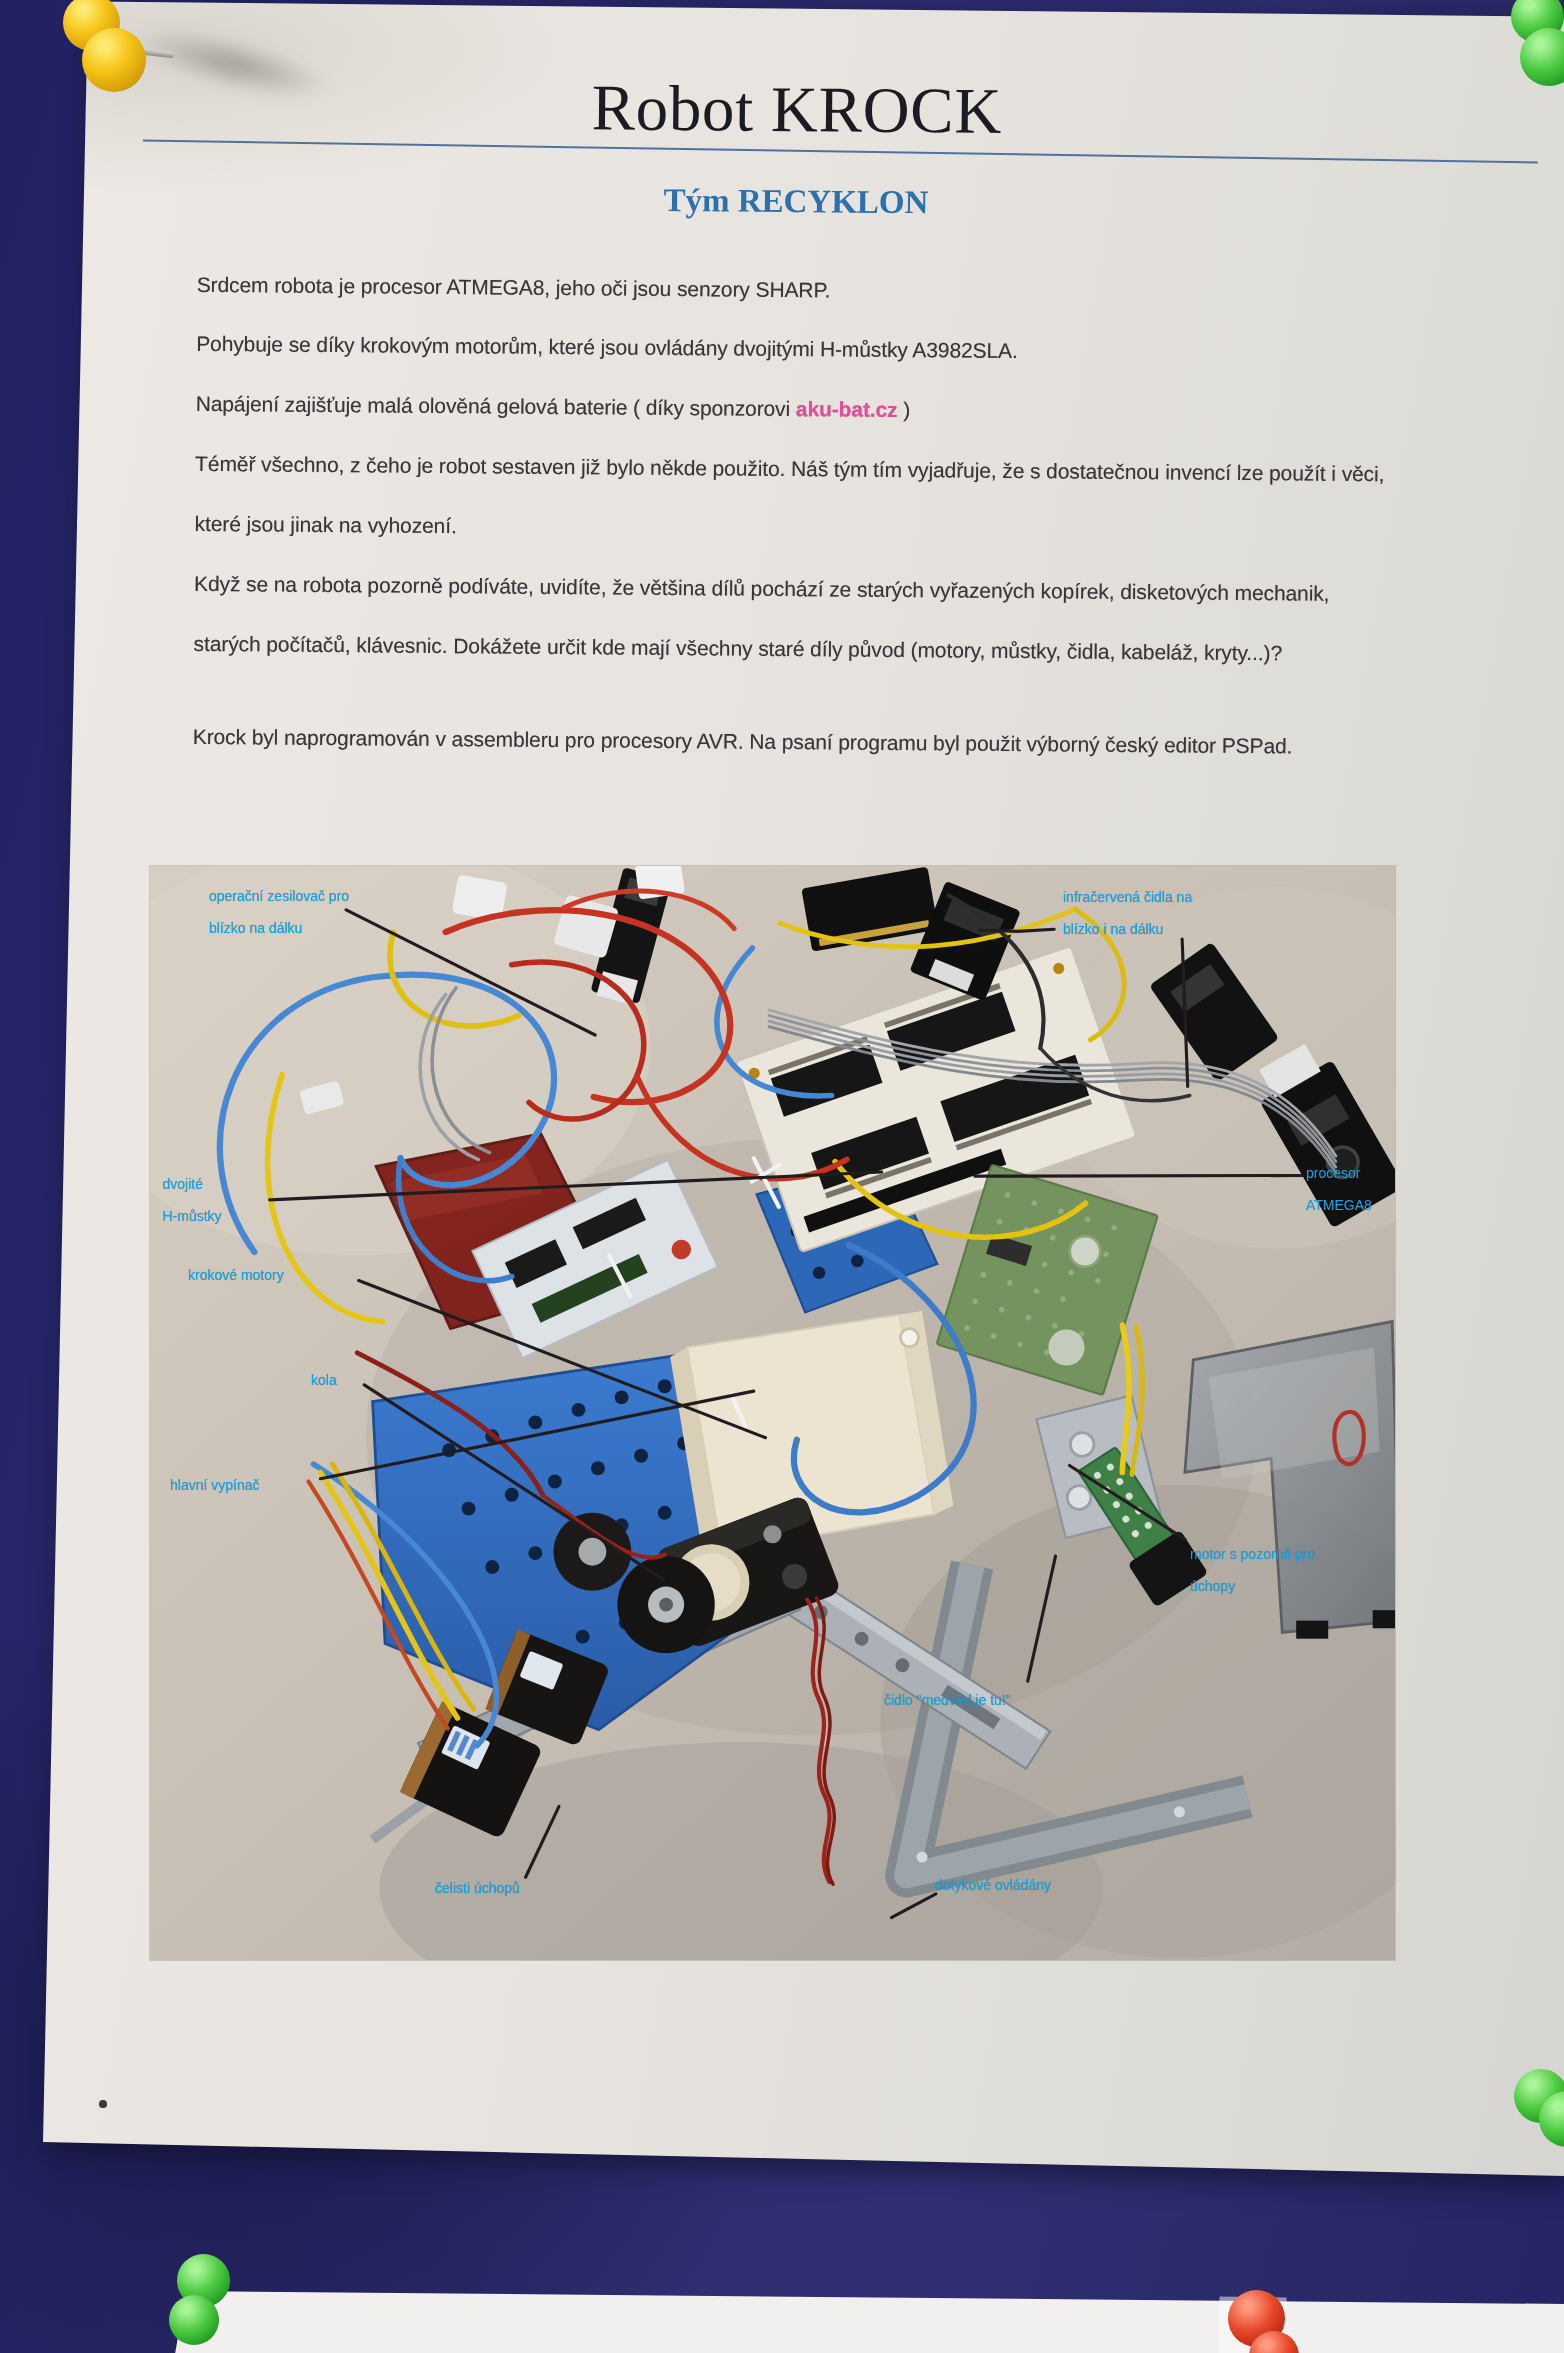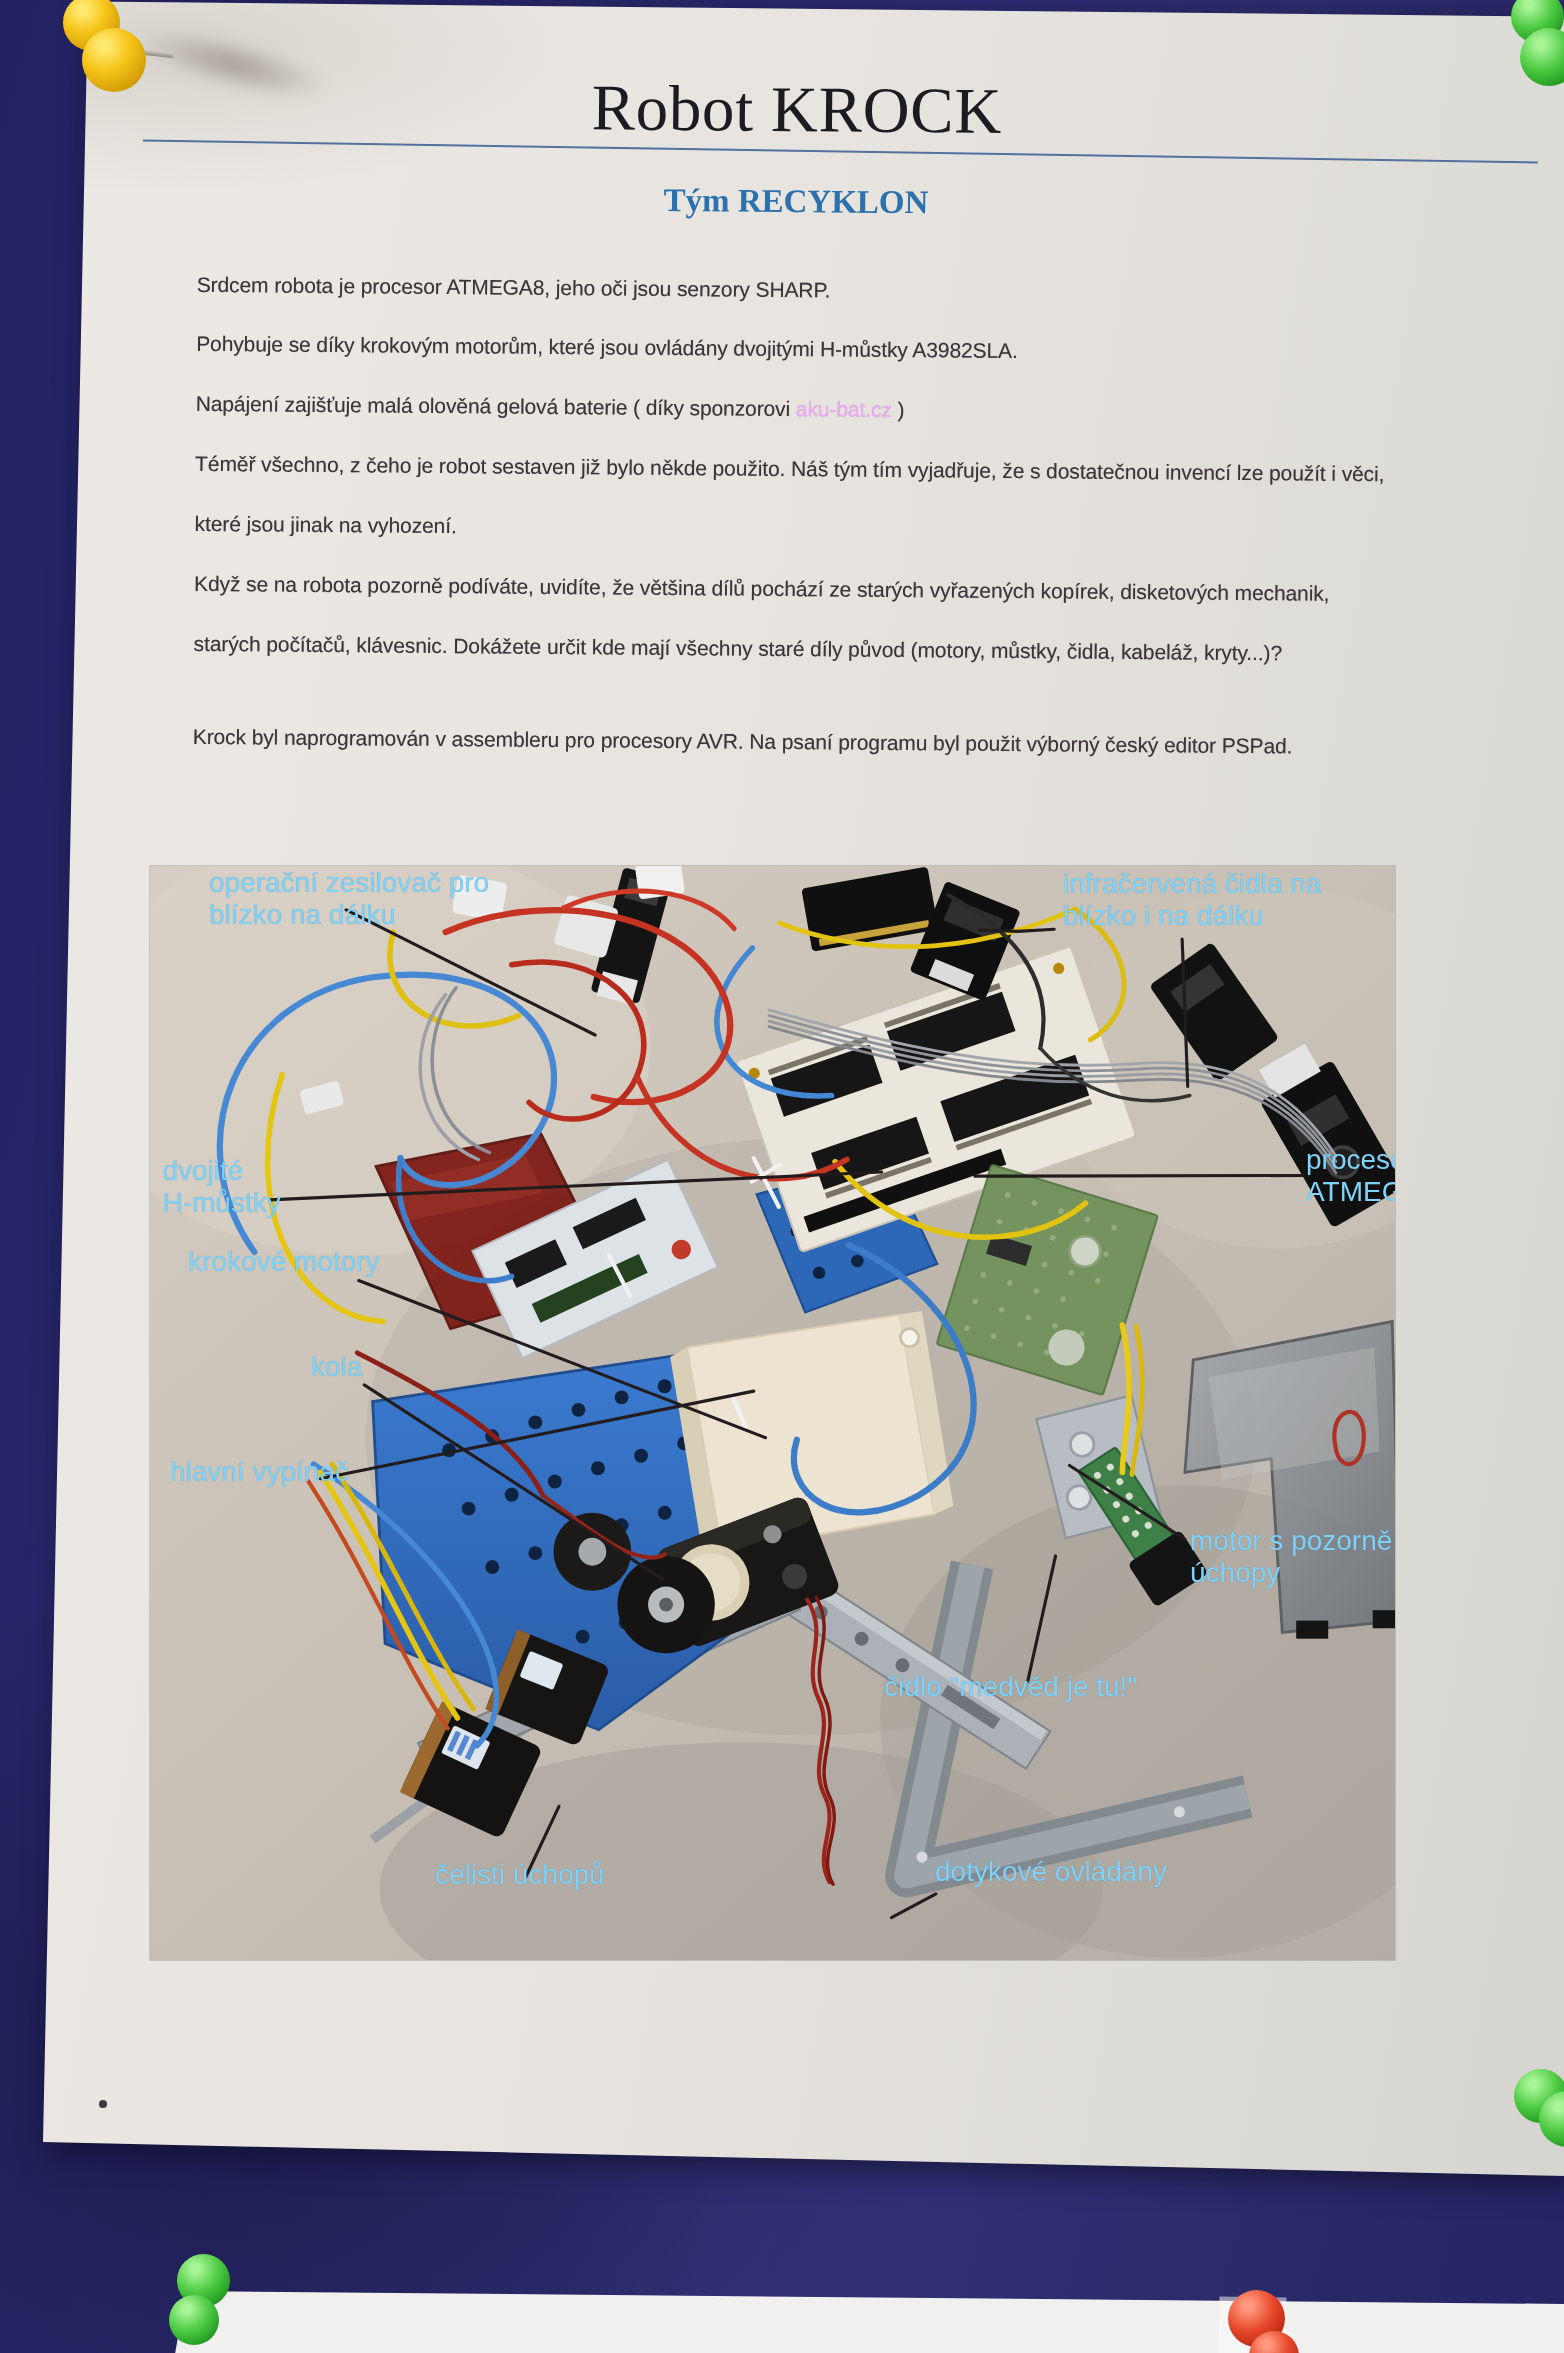--- a/index.html
+++ b/index.html
@@ -19,26 +19,26 @@
      background:radial-gradient(626px 209px at 10% 2%,rgba(90,80,60,.14),transparent 70%),
                 linear-gradient(0deg,rgba(120,115,108,.18) 0%,transparent 6%);}
   .print{position:absolute;inset:0;transform:rotate(.5deg);transform-origin:209px 139px;}
   .title{position:absolute;left:28px;top:67px;width:1537px;text-align:center;
      font-family:"Liberation Serif",serif;font-size:65px;color:#1c1b21;letter-spacing:0.7px;white-space:nowrap;}
   .rule{position:absolute;left:143px;top:145px;width:1395px;height:2.1px;background:#51719f;transform:rotate(.4deg);}
   .subtitle{position:absolute;left:28px;top:178px;width:1537px;text-align:center;
      font-family:"Liberation Serif",serif;font-weight:bold;font-size:33px;color:#2c70ad;white-space:nowrap;}
   .para{position:absolute;left:198px;font-size:21px;color:#3b3438;white-space:nowrap;
      letter-spacing:-0.1px;text-shadow:0 0 0.7px rgba(70,60,65,.45);}
-  .para b{font-weight:normal;color:#f0abfc;}
+  .para b{font-weight:bold;color:#ec4899;}
   .photo{position:absolute;left:150px;top:866px;width:1245px;height:1094px;overflow:hidden;
      box-shadow:0 0 0 0.7px rgba(110,105,98,.4);}
   .photo svg{position:absolute;inset:0;}
-  .plabel{position:absolute;font-size:28px;line-height:32px;color:#7dd3fc;white-space:nowrap;
-     text-shadow:0 0 0.7px rgba(40,35,38,.4);}
+  .plabel{position:absolute;font-size:14px;line-height:32px;color:#0ea5e9;white-space:nowrap;
+     text-shadow:0 0 0.7px rgba(40,35,38,.4);margin-top:13px;}
   .plabel span{display:block;}
   .strip-shadow{position:absolute;inset:0;
      clip-path:polygon(186px 2291px,1565px 2304px,1565px 2329px,182px 2316px);
      background:linear-gradient(180deg,rgba(35,35,52,.6),rgba(35,35,52,0));}
   .strip{position:absolute;inset:0;
      clip-path:polygon(186px 2291px,1565px 2304px,1565px 2354px,175px 2354px);
      background:linear-gradient(180deg,#dcdad8 0%,#efedeb 30%,#f2f0ee 100%);}
   .tape{position:absolute;left:1219px;top:2297px;width:67px;height:57px;
      background:rgba(252,252,254,.5);transform:rotate(1deg);}
   .ball{position:absolute;border-radius:50%;}

